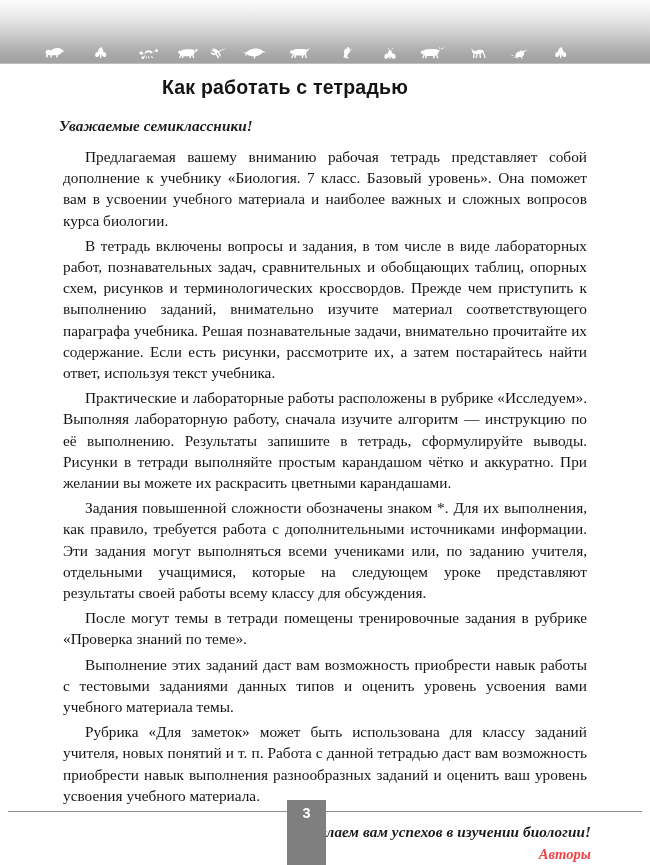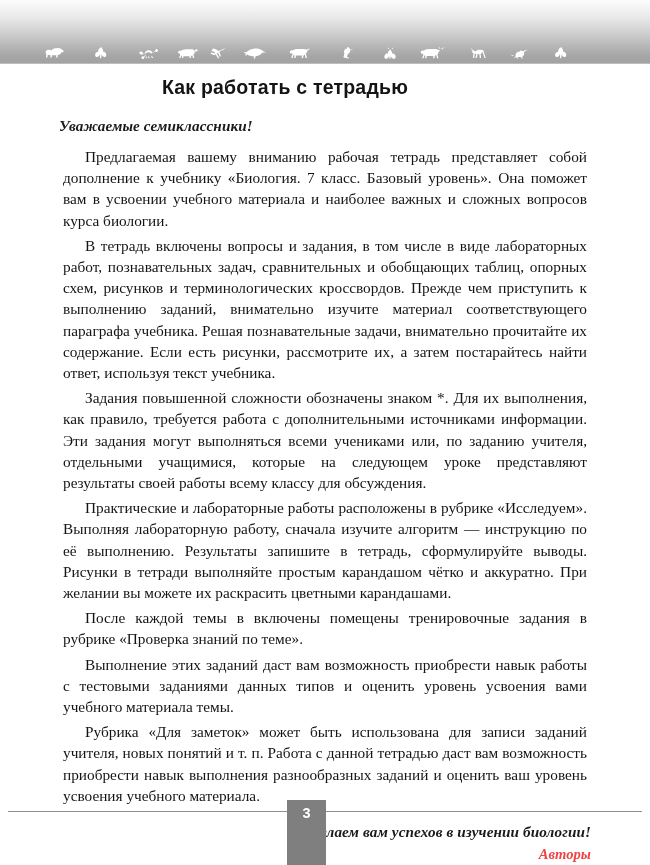--- a/index.html
+++ b/index.html
@@ -219,25 +219,25 @@
     </div>
   </div>
 
   <div class="page-title">Как работать с тетрадью</div>
 
   <div class="body-col">
     <div class="salutation">Уважаемые семиклассники!</div>
 
     <p class="para">Предлагаемая вашему вниманию рабочая тетрадь представляет собой дополнение к учебнику «Биология. 7 класс. Базовый уровень». Она поможет вам в усвоении учебного материала и наиболее важных и сложных вопросов курса биологии.</p>
     <p class="para">В тетрадь включены вопросы и задания, в том числе в виде лабораторных работ, познавательных задач, сравнительных и обобщающих таблиц, опорных схем, рисунков и терминологических кроссвордов. Прежде чем приступить к выполнению заданий, внимательно изучите материал соответствующего параграфа учебника. Решая познавательные задачи, внимательно прочитайте их содержание. Если есть рисунки, рассмотрите их, а затем постарайтесь найти ответ, используя текст учебника.</p>
+    <p class="para">Практические и лабораторные работы расположены в рубрике «Исследуем». Выполняя лабораторную работу, сначала изучите алгоритм — инструкцию по её выполнению. Результаты запишите в тетрадь, сформулируйте выводы. Рисунки в тетради выполняйте простым карандашом чётко и аккуратно. При желании вы можете их раскрасить цветными карандашами.</p>
     <p class="para">Задания повышенной сложности обозначены знаком *. Для их выполнения, как правило, требуется работа с дополнительными источниками информации. Эти задания могут выполняться всеми учениками или, по заданию учителя, отдельными учащимися, которые на следующем уроке представляют результаты своей работы всему классу для обсуждения.</p>
-    <p class="para">Практические и лабораторные работы расположены в рубрике «Исследуем». Выполняя лабораторную работу, сначала изучите алгоритм — инструкцию по её выполнению. Результаты запишите в тетрадь, сформулируйте выводы. Рисунки в тетради выполняйте простым карандашом чётко и аккуратно. При желании вы можете их раскрасить цветными карандашами.</p>
-    <p class="para">После каждой темы в включены помещены тренировочные задания в рубрике «Проверка знаний по теме».</p>
+    <p class="para">После могут темы в тетради помещены тренировочные задания в рубрике «Проверка знаний по теме».</p>
     <p class="para">Выполнение этих заданий даст вам возможность приобрести навык работы с тестовыми заданиями данных типов и оценить уровень усвоения вами учебного материала темы.</p>
-    <p class="para">Рубрика «Для заметок» может быть использована для записи заданий учителя, новых понятий и т. п. Работа с данной тетрадью даст вам возможность приобрести навык выполнения разнообразных заданий и оценить ваш уровень усвоения учебного материала.</p>
+    <p class="para">Рубрика «Для заметок» может быть использована для классу заданий учителя, новых понятий и т. п. Работа с данной тетрадью даст вам возможность приобрести навык выполнения разнообразных заданий и оценить ваш уровень усвоения учебного материала.</p>
 
     <div class="closing">Желаем вам успехов в изучении биологии!</div>
     <div class="authors">Авторы</div>
   </div>
 
   <div class="footer-rule"></div>
   <div class="page-number-block">3</div>
 
 </div>
 

